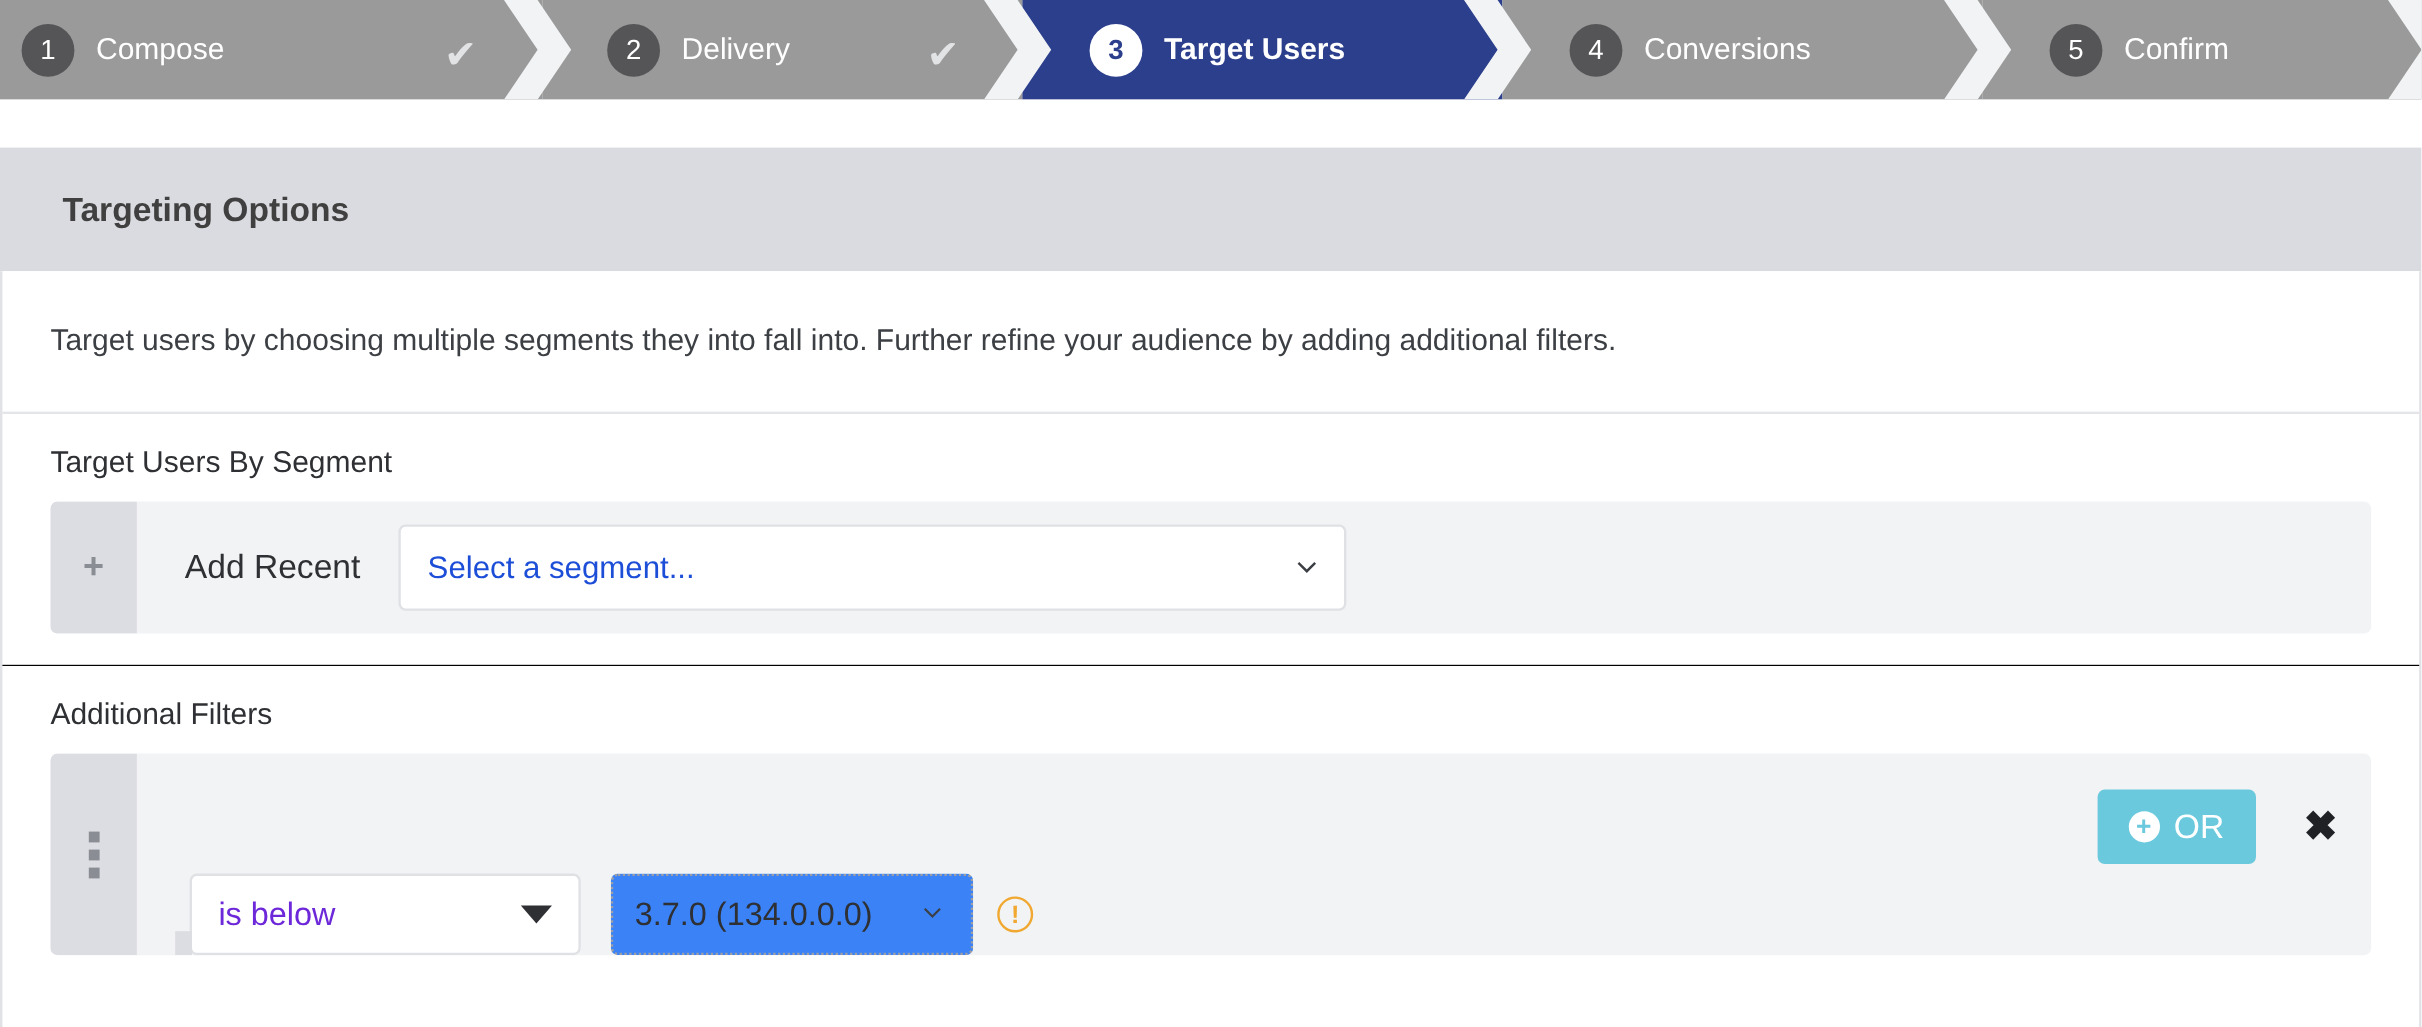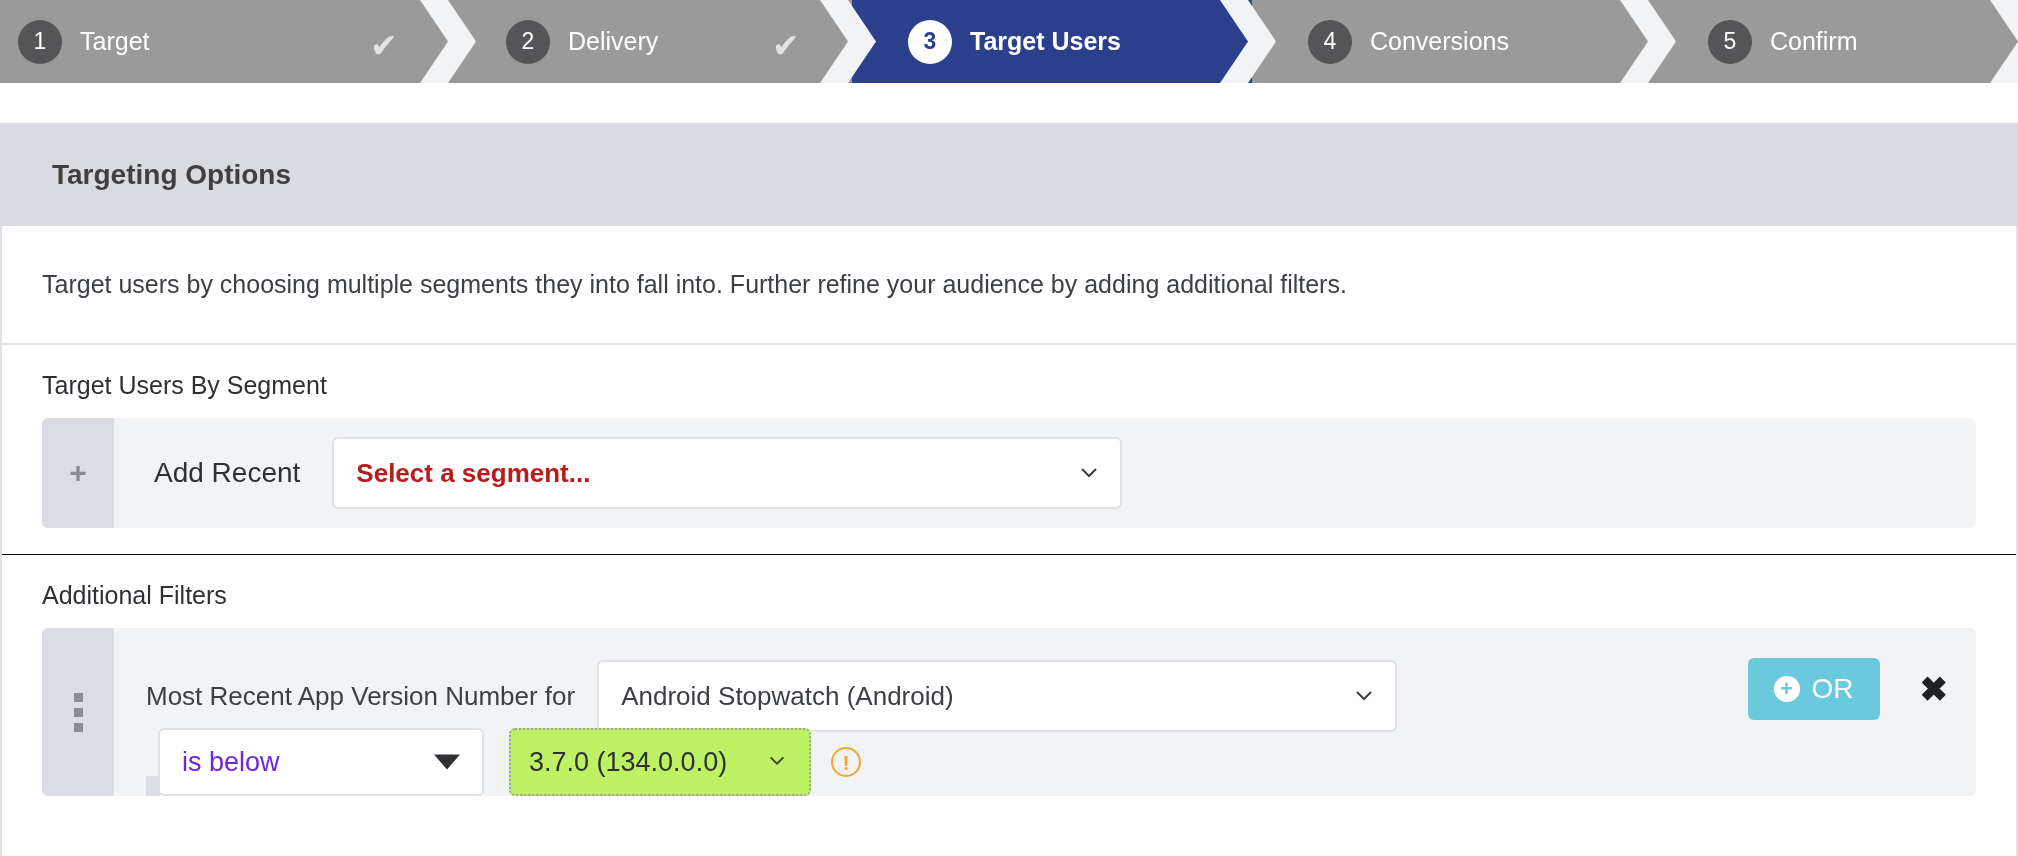--- a/index.html
+++ b/index.html
@@ -200,21 +200,21 @@
     align-items: center;
     height: 72px;
   }
   .select .sel-value {
     font-size: 26px;
     color: #3c3f43;
     padding-left: 22px;
     white-space: nowrap;
     overflow: hidden;
   }
-  .select .sel-placeholder { color: #b91c1c; font-weight: bold; }
+  .select .sel-placeholder { color: #1d4ed8; }
   .chev {
     position: absolute;
     right: 20px;
     top: 50%;
     transform: translateY(-50%);
     width: 22px;
     height: 22px;
   }
   .chev svg { display:block; }
 
@@ -285,21 +285,21 @@
     transform: translateY(-50%);
     width: 0; height: 0;
     border-left: 13px solid transparent;
     border-right: 13px solid transparent;
     border-top: 15px solid #2e3033;
   }
 
   .version-select {
     position: relative;
     margin-left: 25px;
-    background: #bef264;
+    background: #3b82f6;
     border: 2px dotted #9b9ea4;
     border-radius: 6px;
     height: 68px;
     width: 302px;
     display: flex;
     align-items: center;
   }
   .version-select .sel-value {
     font-size: 27px;
     color: #2e3033;
@@ -376,21 +376,21 @@
 <body>
 
 <div class="page">
 
   <div class="stepper">
 
     <div class="step" style="left:0; width:452px;">
       <div class="step-bg"></div>
       <div class="step-inner" style="margin-left:18px;">
         <div class="step-num">1</div>
-        <div class="step-label">Target</div>
+        <div class="step-label">Compose</div>
       </div>
       <div class="step-check" style="left:370px;">✔</div>
     </div>
 
     <div class="step" style="left:452px; width:400px;">
       <div class="step-bg"></div>
       <div class="step-inner" style="margin-left:54px;">
         <div class="step-num">2</div>
         <div class="step-label">Delivery</div>
       </div>
@@ -485,31 +485,20 @@
           <div class="row-handle">
             <span class="dots-handle">
                 <i></i>
                 <i></i>
                 <i></i>
               </span>
           </div>
 
           <div class="filter-content">
 
-            <div class="fr-line1">
-              <span class="fr-label">Most Recent App Version Number for</span>
-              <div class="select app-select">
-                <span class="sel-value">Android Stopwatch (Android)</span>
-                <span class="chev">
-                  <svg width="22" height="22" viewBox="0 0 22 22">
-                    <path d="M4,7 L11,14 L18,7" fill="none" stroke="#3c3f43" stroke-width="2"></path>
-                  </svg>
-                </span>
-              </div>
-            </div>
 
             <div class="fr-line2">
               <div class="plain-select">
                 <span class="sel-value">is below</span>
                 <span class="caret-solid"></span>
               </div>
 
               <div class="version-select">
                 <span class="sel-value">3.7.0 (134.0.0.0)</span>
                 <span class="chev">

